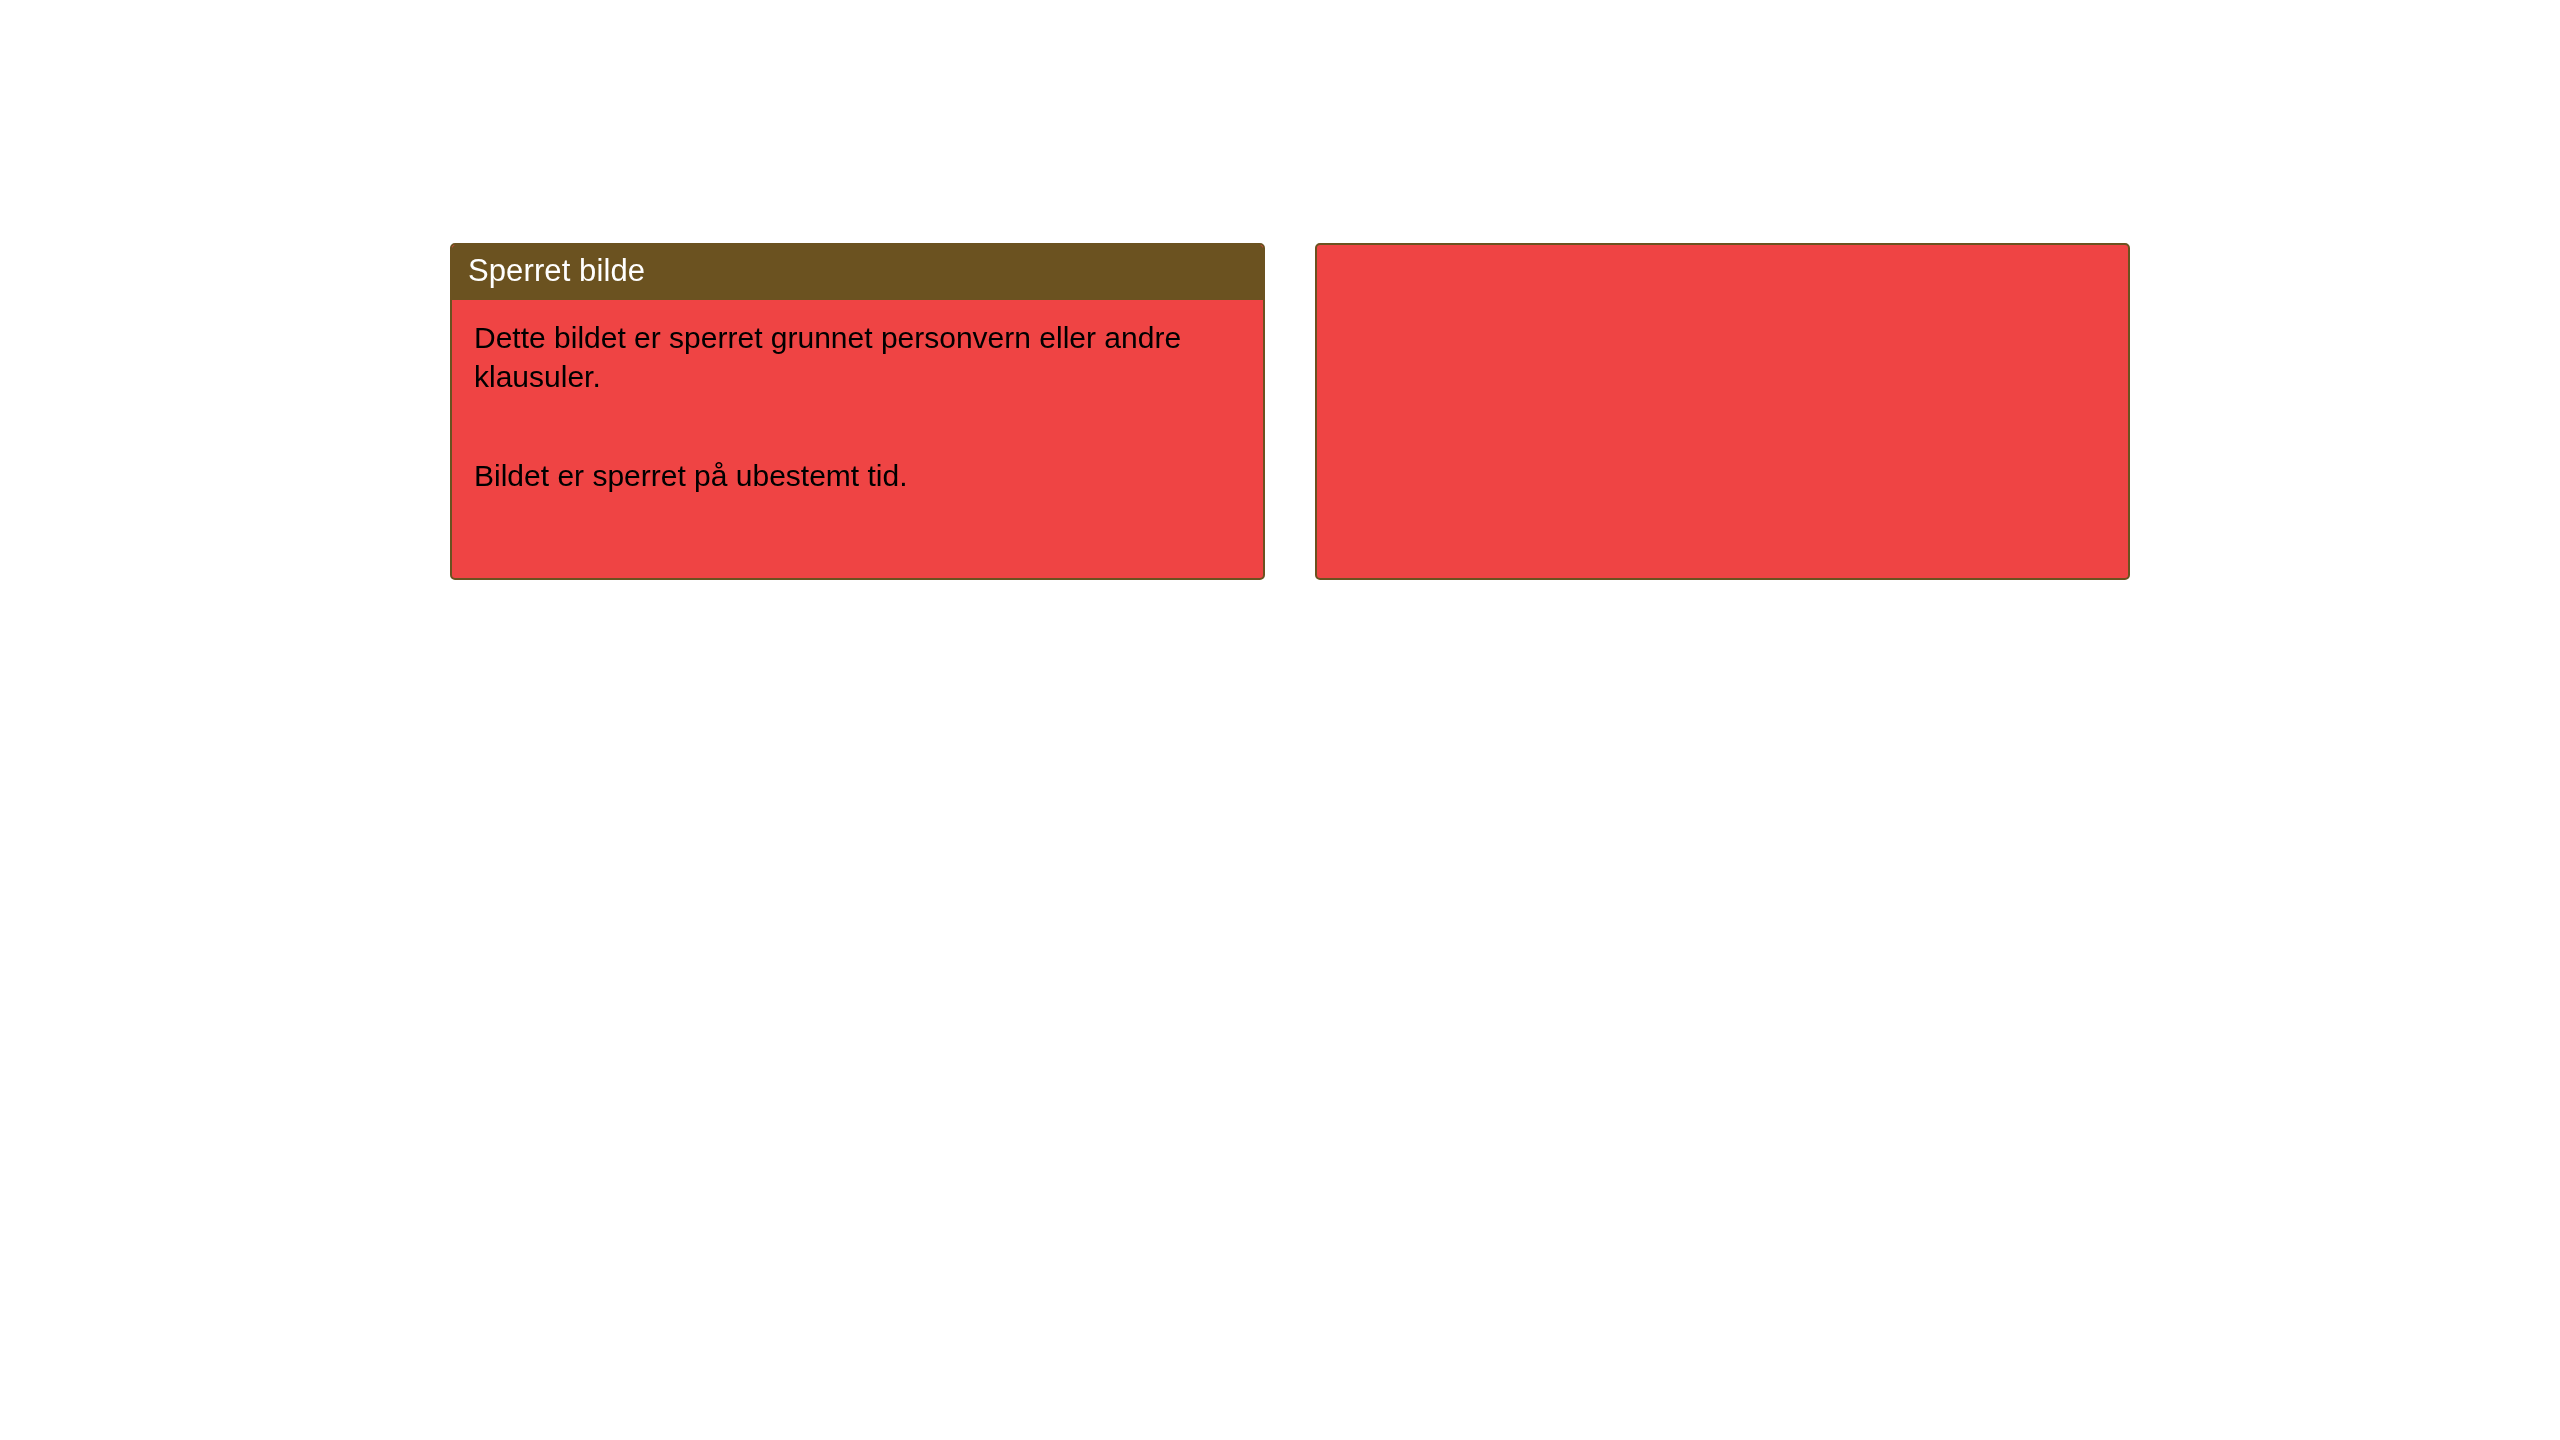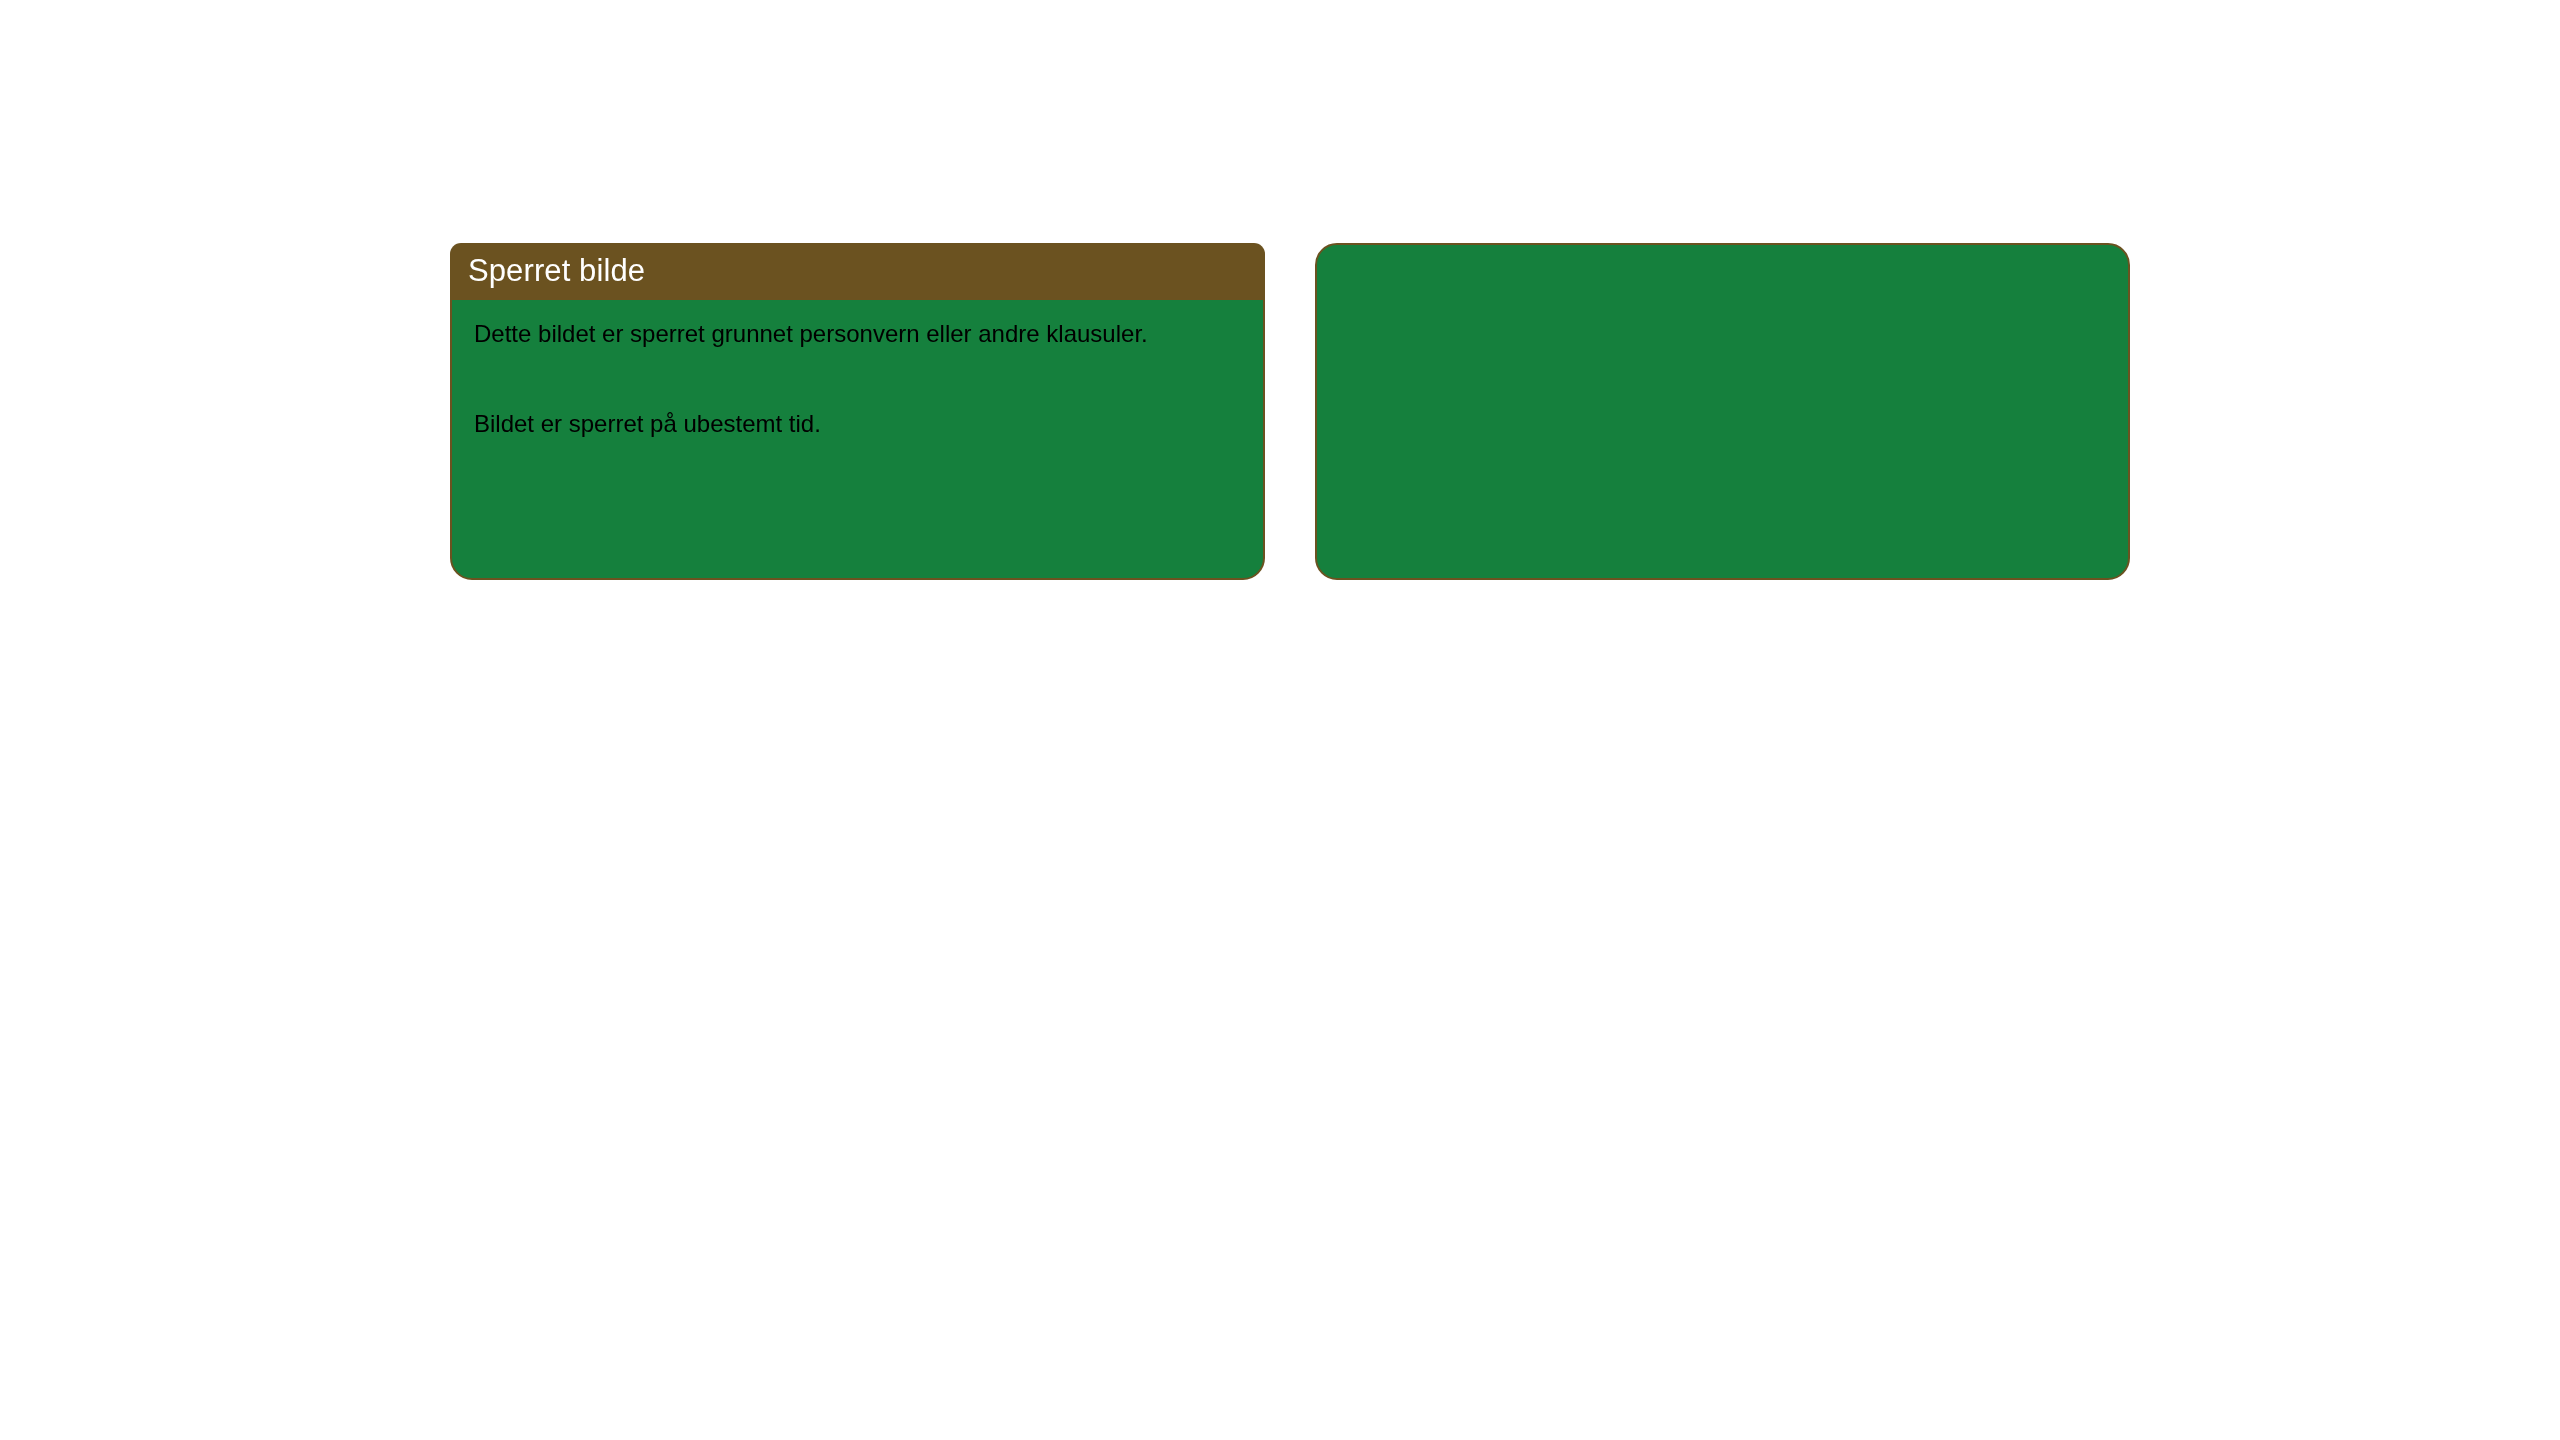--- a/index.html
+++ b/index.html
@@ -29,23 +29,23 @@
     display: flex;
     flex-direction: row;
     align-items: flex-start;
     gap: 50px;
   }
 
   .notice-card {
     position: relative;
     width: 815px;
     box-sizing: border-box;
-    background: #15803d;
+    background: #ef4444;
     border: 2px solid #6b5220;
-    border-radius: 22px;
+    border-radius: 5px;
     display: flex;
     flex-direction: column;
     min-height: 337px;
   }
 
   .notice-card__header {
     box-sizing: border-box;
     background: #6b5220;
     border-radius: 11px 11px 0 0;
     margin: -2px -2px 0 -2px;
@@ -66,21 +66,21 @@
   }
 
   .notice-card__body {
     padding: 18px 20px 24px 22px;
     flex: 1 1 auto;
   }
 
   .notice-card__paragraph {
     color: #000000;
     font-family: "Liberation Sans", sans-serif;
-    font-size: 24px;
+    font-size: 30px;
     font-weight: 400;
     line-height: 1.31;
     margin: 0;
   }
 
   .notice-card__paragraph + .notice-card__paragraph {
     margin-top: 59px;
   }
 </style>
 </head>

